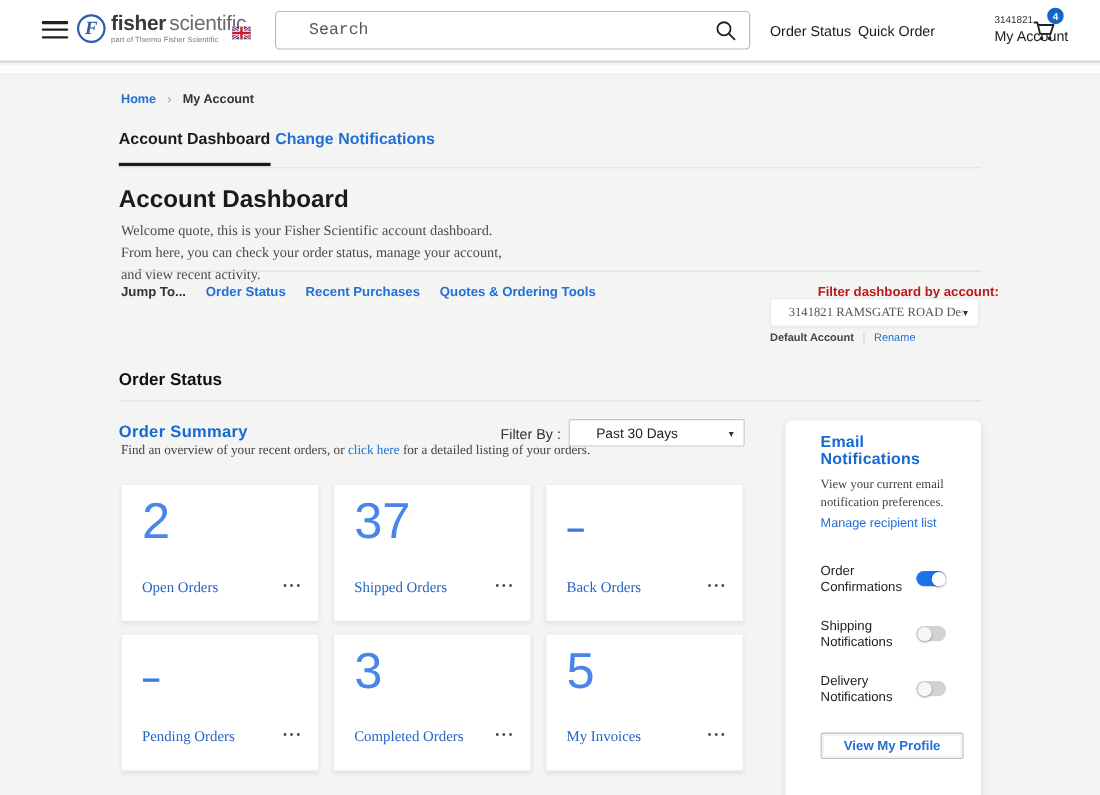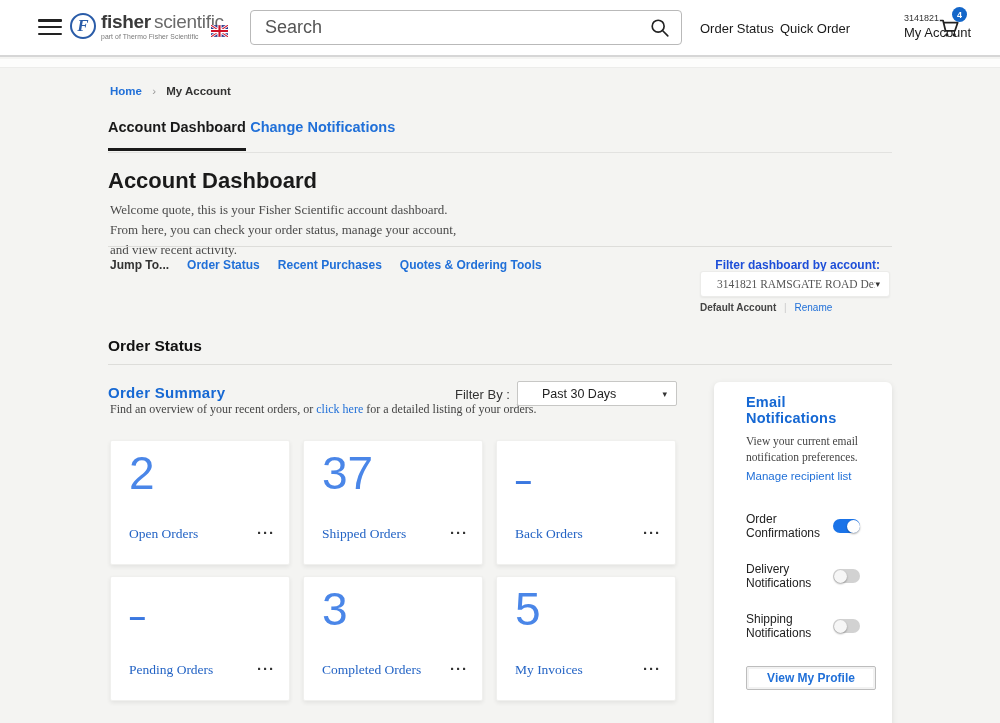--- a/index.html
+++ b/index.html
@@ -20,22 +20,22 @@
   .logo-text { margin-left:5px; }
   .logo-line1 { font-size:19px; letter-spacing:-0.3px; line-height:20px; }
   .logo-bold { font-weight:bold; color:#3a3a3a; }
   .logo-light { color:#6b6b6b; margin-left:3px; font-weight:400; }
   .logo-tagline { font-size:6.8px; color:#777; margin-top:1px; letter-spacing:0.1px; }
 
   .flag { position:absolute; left:211px; top:23px; width:17px; height:12px; cursor:pointer; }
 
   .searchbox { position:absolute; left:250px; top:10px; width:432px; height:35px; background:#fff;
                border:1px solid #b9b9b9; border-radius:4px; }
-  .searchbox input { position:absolute; left:0; top:0; width:390px; height:33px; border:none; outline:none;
-                     padding-left:14px; font-size:18px; color:#333; font-family:Liberation Sans, sans-serif; background:transparent; }
+  .searchbox input { position:absolute; left:16px; top:0; width:390px; height:33px; border:none; outline:none;
+                     padding-left:14px; font-size:15px; color:#333; font-family:Liberation Mono, monospace; background:transparent; }
   .searchbox input::placeholder { color:#555; opacity:1; }
   .search-icon { position:absolute; right:10px; top:6px; width:22px; height:22px; cursor:pointer; }
 
   .nav-link { position:absolute; top:21px; font-size:13px; color:#1a1a1a; text-decoration:none; cursor:pointer; }
   .nav-order-status { left:700px; }
   .nav-quick-order { left:780px; }
   .nav-account { position:absolute; left:860px; top:13px; cursor:pointer;margin-left:44px; }
   .nav-account .acct-num { font-size:9px; color:#333; line-height:10px; }
   .nav-account .acct-label { font-size:13px; color:#1a1a1a; line-height:16px; margin-top:2px; }
   .cart { position:absolute; left:936px; top:14px; width:26px; height:26px; cursor:pointer; }
@@ -58,22 +58,22 @@
              font-size:13px; color:#4a4a4a; line-height:1.55; }
 
   .divider { position:absolute; left:108px; width:784px; height:1px; background:#ddddda; }
   .divider-1 { top:246px; }
   .divider-2 { top:364px; }
 
   .jumpto { position:absolute; left:110px; top:258px; display:flex; gap:18px; font-size:12px; font-weight:bold; }
   .jumpto-label { color:#333; }
   .jumpto a { color:#2170d8; text-decoration:none; cursor:pointer; }
 
-  .acct-filter-label { position:absolute; left:600px; top:258px; width:280px; text-align:right;
-                       font-size:12px; font-weight:bold; color:#1d4ed8; }
+  .acct-filter-label { position:absolute; left:628px; top:258px; width:280px; text-align:right;
+                       font-size:12px; font-weight:bold; color:#b91c1c; }
   .acct-dropdown { position:absolute; left:700px; top:271px; width:190px; height:26px; background:#fff;
                    border:1px solid #ececea; border-radius:3px; box-shadow:0 1px 2px rgba(0,0,0,0.06);
                    display:flex; align-items:center; cursor:pointer; }
   .acct-dropdown .dd-text { font-family:"Liberation Serif", serif; font-size:11.5px; color:#555; padding-left:16px; flex:1;
                             white-space:nowrap; overflow:hidden; }
   .dd-caret { font-size:9px; color:#333; padding-right:9px; }
   .acct-meta { position:absolute; left:700px; top:302px; font-size:10px; }
   .acct-meta .meta-default { color:#444; font-weight:bold; }
   .acct-meta .meta-sep { color:#ccc; margin:0 5px; }
   .acct-meta .meta-rename { color:#2170d8; text-decoration:none; cursor:pointer; }
@@ -278,29 +278,29 @@
     <a class="email-link">Manage recipient list</a>
 
     <div class="toggles">
       <div class="toggle-row">
         <span class="toggle-label">Order Confirmations</span>
         <span class="toggle" data-on="true">
             <span class="knob"></span>
           </span>
       </div>
       <div class="toggle-row">
+        <span class="toggle-label">Shipping Notifications</span>
+        <span class="toggle" data-on="false">
+            <span class="knob"></span>
+          </span>
+      </div>
+      <div class="toggle-row">
         <span class="toggle-label">Delivery Notifications</span>
         <span class="toggle" data-on="false">
             <span class="knob"></span>
           </span>
       </div>
-      <div class="toggle-row">
-        <span class="toggle-label">Shipping Notifications</span>
-        <span class="toggle" data-on="false">
-            <span class="knob"></span>
-          </span>
-      </div>
     </div>
 
     <button class="profile-btn">View My Profile</button>
   </aside>
 
 </div>
 
 </body></html>

